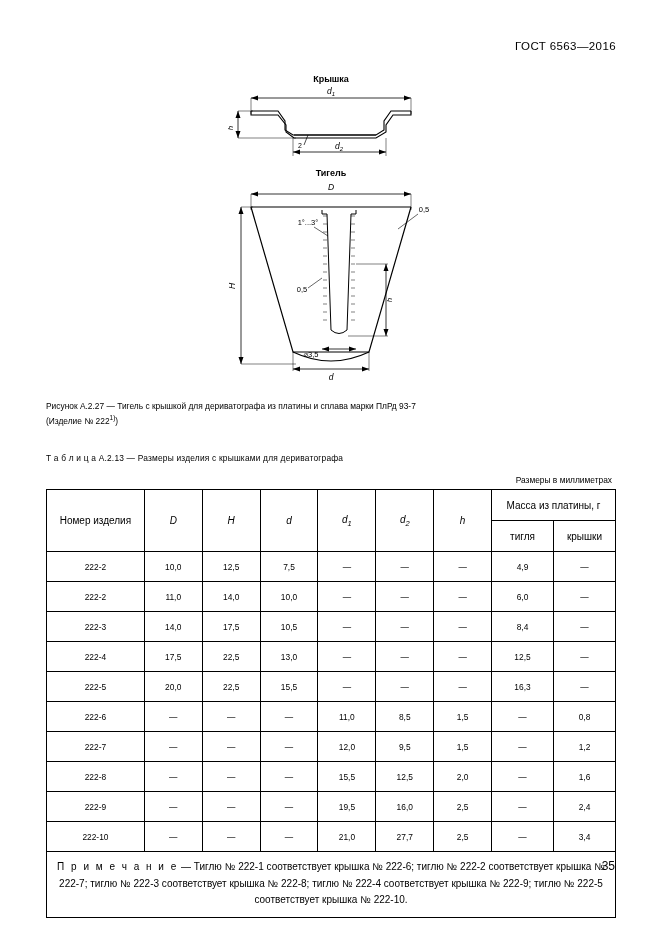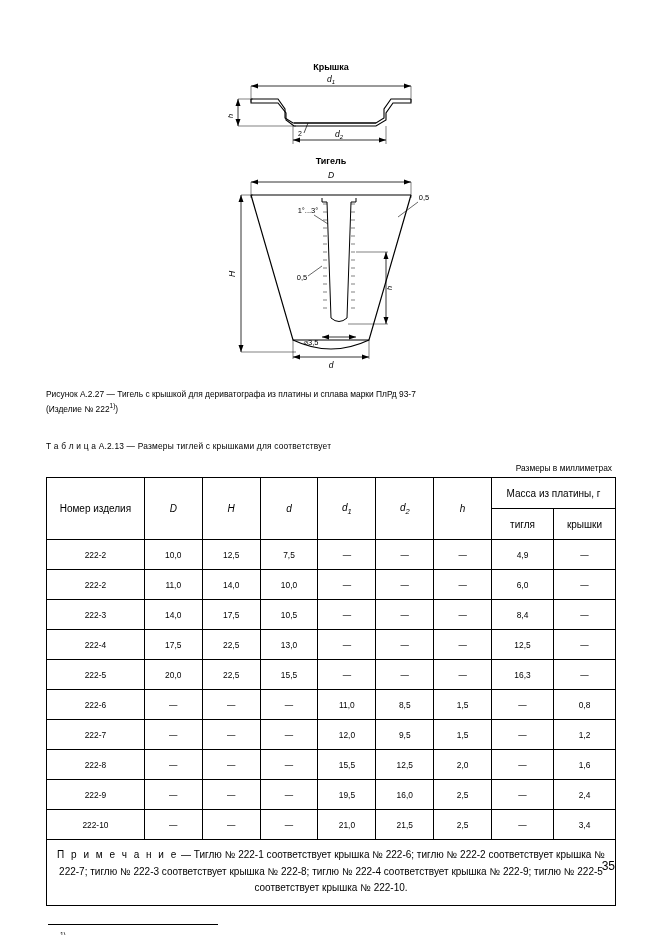--- a/index.html
+++ b/index.html
@@ -103,20 +103,21 @@
     font-family: "Liberation Sans", sans-serif;
   }
 </style>
 </head>
 <body>
 
 <div class="page">
 
   <div class="content">
 
+    <div class="header-std">ГОСТ 6563—2016</div>
 
     <div class="figure-area">
       <svg width="570" height="330" viewBox="0 0 570 330">
         <g stroke="#000" fill="none" stroke-width="1">
 
           <text x="285" y="18" font-size="9" font-weight="bold" text-anchor="middle" fill="#000" stroke="none">Крышка</text>
 
           <line x1="205" y1="34" x2="365" y2="34" stroke-width="0.8"></line>
           <path d="M205,34 l7,-2.5 l0,5 z" fill="#000" stroke="none"></path>
           <path d="M365,34 l-7,-2.5 l0,5 z" fill="#000" stroke="none"></path>
@@ -238,21 +239,21 @@
       </svg>
     </div>
 
     <div class="fig-caption">
       <div>Рисунок А.2.27 — Тигель с крышкой для дериватографа из платины и сплава марки ПлРд 93-7</div>
       <div>
         <span>(Изделие № 222</span><sup>1)</sup><span>)</span>
       </div>
     </div>
 
-    <div class="table-title">Т а б л и ц а   А.2.13 — Размеры тиглей с крышками для соответствует</div>
+    <div class="table-title">Т а б л и ц а   А.2.13 — Размеры изделия с крышками для дериватографа</div>
 
     <div class="units-line">Размеры в миллиметрах</div>
 
     <table class="dims">
       <colgroup>
         <col style="width:98px">
         <col style="width:58px">
         <col style="width:58px">
         <col style="width:58px">
         <col style="width:58px">
@@ -376,21 +377,21 @@
           <td class="num">2,5</td>
           <td class="num">—</td>
           <td class="num">2,4</td>
         </tr>
         <tr>
           <td class="num">222-10</td>
           <td class="num">—</td>
           <td class="num">—</td>
           <td class="num">—</td>
           <td class="num">21,0</td>
-          <td class="num">21,5</td>
+          <td class="num">27,7</td>
           <td class="num">2,5</td>
           <td class="num">—</td>
           <td class="num">3,4</td>
         </tr>
         <tr>
           <td colspan="9" class="note-cell">
             <span class="lead">П р и м е ч а н и е</span>
             <span>— Тиглю № 222-1 соответствует крышка № 222-6; тиглю № 222-2 соответствует крышка № 222-7; тиглю № 222-3 соответствует крышка № 222-8; тиглю № 222-4 соответствует крышка № 222-9; тиглю № 222-5 соответствует крышка № 222-10.</span>
           </td>
         </tr>

